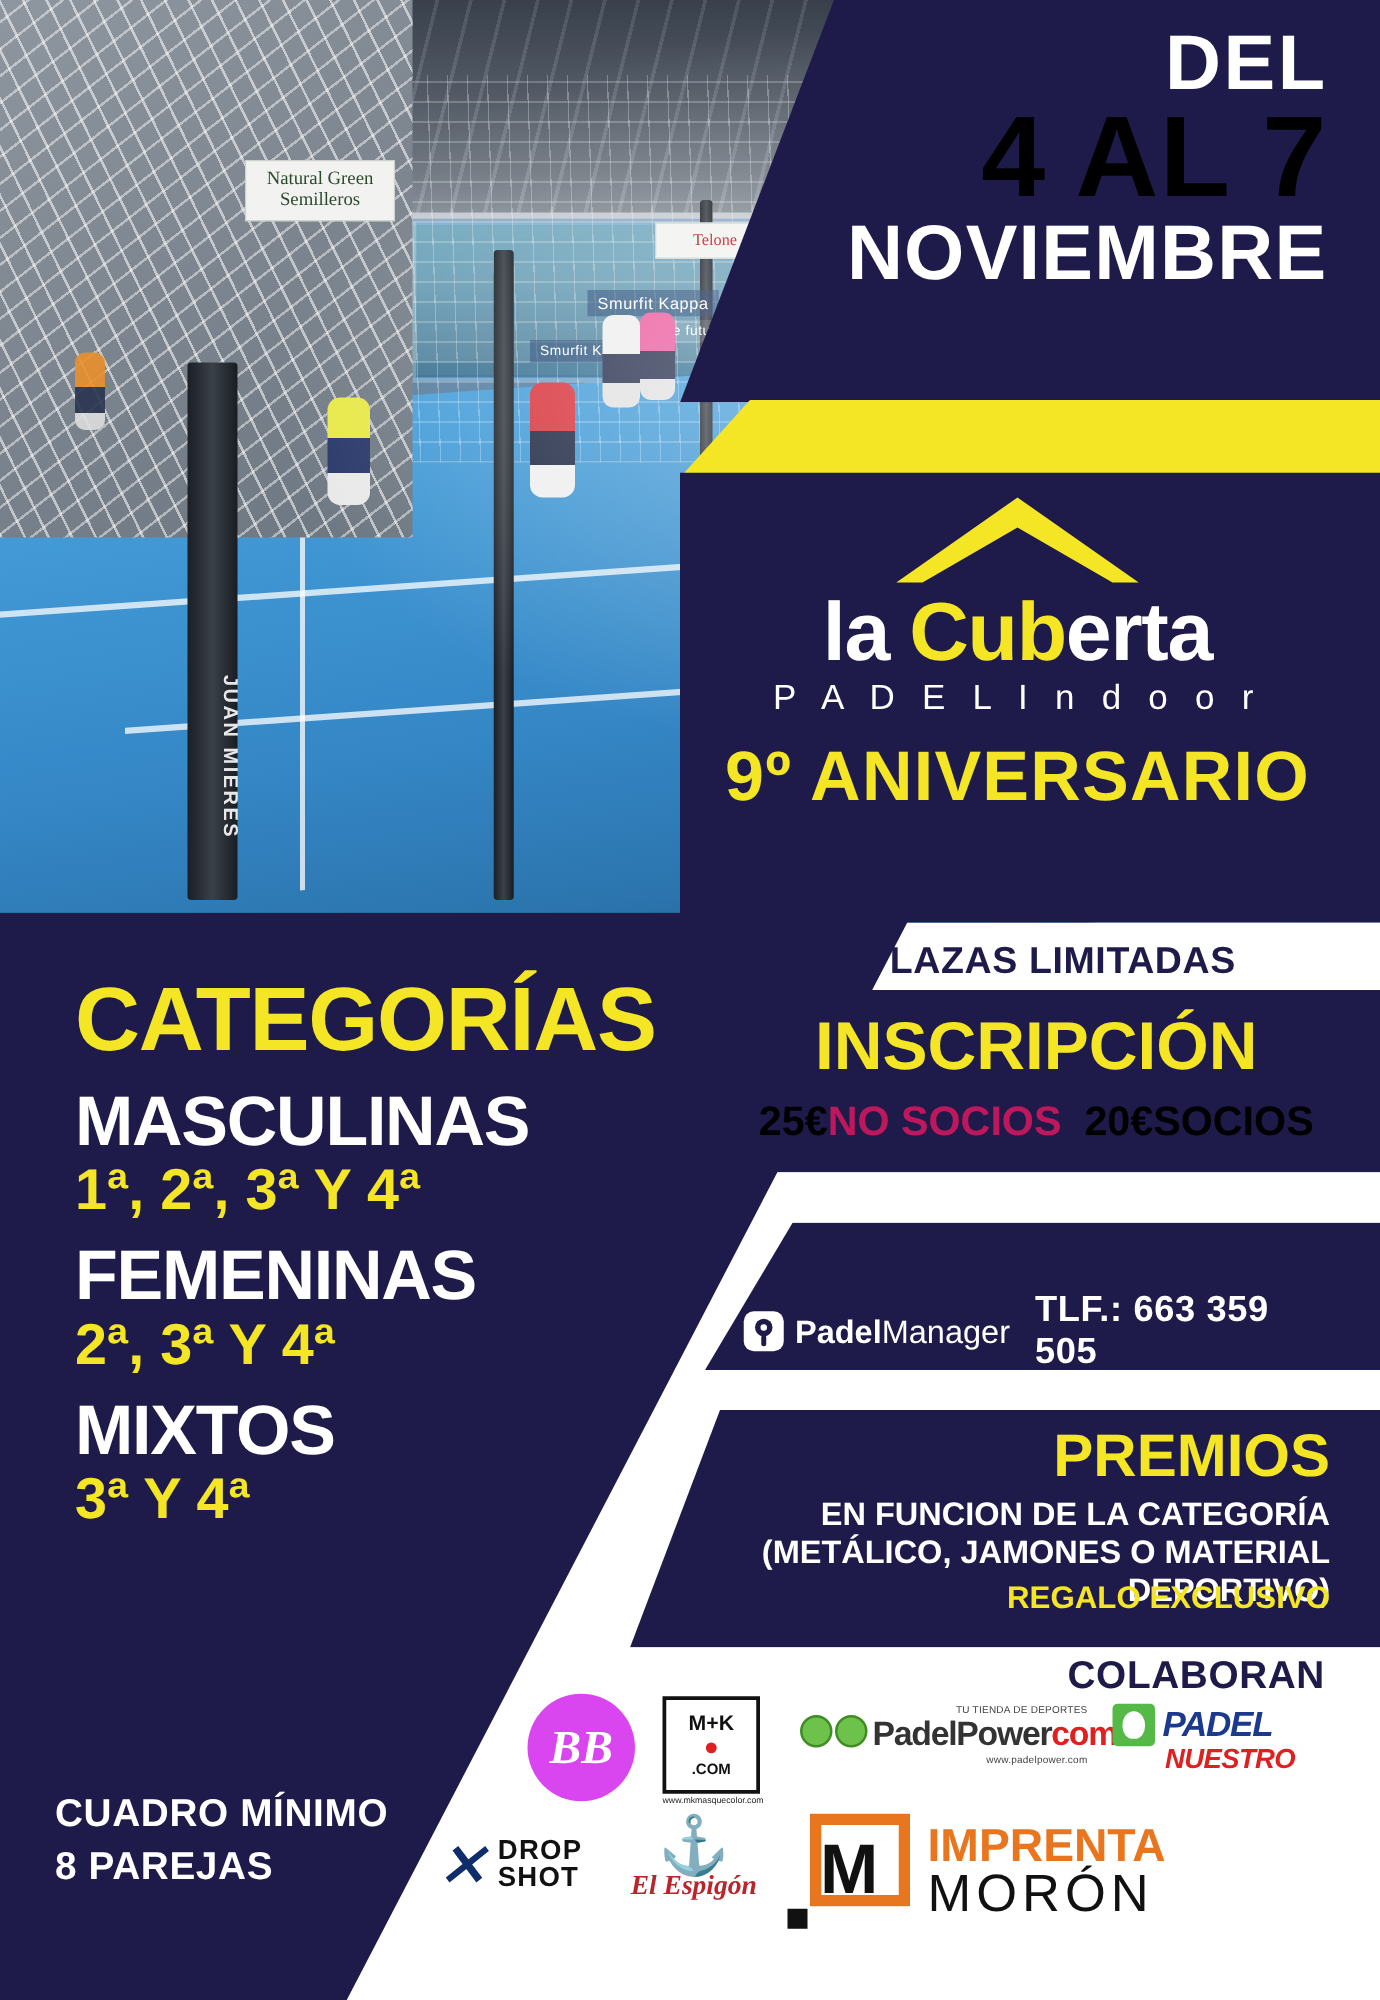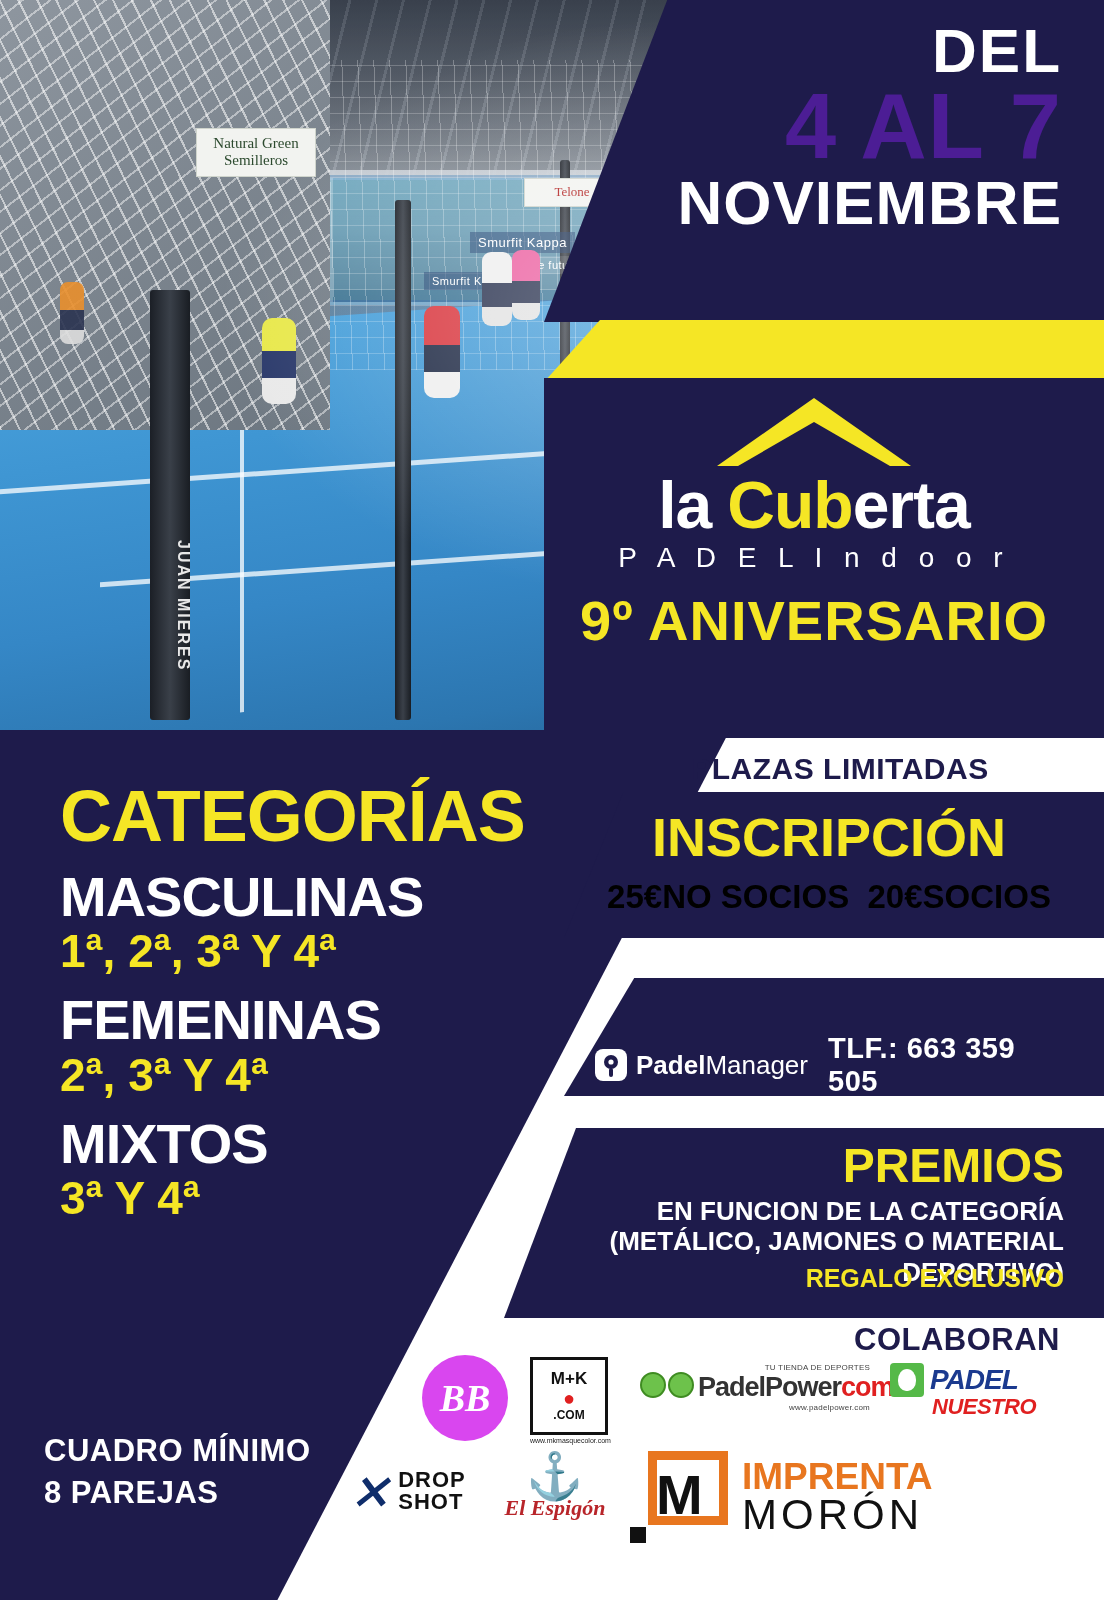--- a/index.html
+++ b/index.html
@@ -96,21 +96,21 @@
   .navy-top {
     position: absolute; right: 0; top: 0; width: 560px; height: 322px;
     background: #1e1b4b;
     clip-path: polygon(22% 0, 100% 0, 100% 100%, 0 100%);
   }
   .del-block {
     position: absolute; right: 42px; top: 22px; width: 470px; text-align: right;
     color: #ffffff; line-height: .95;
   }
   .del-block .l1 { font-size: 62px; font-weight: 800; letter-spacing: 2px; }
-  .del-block .l2 { font-size: 92px; font-weight: 800; color: #4c1d95; letter-spacing: 1px; margin-top: 2px; }
+  .del-block .l2 { font-size: 92px; font-weight: 800; color: #000000; letter-spacing: 1px; margin-top: 2px; }
   .del-block .l3 { font-size: 62px; font-weight: 800; letter-spacing: 1px; margin-top: 4px; }
 
   .yellow-bar {
     position: absolute; right: 0; top: 320px; width: 560px; height: 62px;
     background: #f5e625;
     clip-path: polygon(10% 0, 100% 0, 100% 100%, 0 100%);
   }
 
   .navy-logo {
     position: absolute; right: 0; top: 378px; width: 560px; height: 360px;
@@ -149,21 +149,21 @@
   }
   .blk {
     position: absolute; background: #1e1b4b; color: #fff;
   }
   .blk-insc {
     right: 0; top: 792px; width: 540px; height: 146px;
     clip-path: polygon(11% 0, 100% 0, 100% 100%, 0 100%);
   }
   .insc-t { position: absolute; right: 40px; top: 806px; width: 470px; text-align: center; color: #f5e625; font-size: 54px; font-weight: 800; letter-spacing: 0px; }
   .insc-p { position: absolute; right: 40px; top: 878px; width: 470px; text-align: center; font-size: 33px; font-weight: 700; }
-  .insc-p .y { color: #000000; }
+  .insc-p .y { color: #be185d; }
 
   .blk-via {
     right: 0; top: 978px; width: 540px; height: 118px;
     clip-path: polygon(13% 0, 100% 0, 100% 100%, 0 100%);
   }
   .via-t { position: absolute; right: 40px; top: 990px; width: 470px; text-align: right; font-size: 30px; font-weight: 700; color: #fff; letter-spacing: .5px; }
   .via-row { position: absolute; right: 40px; top: 1032px; width: 470px; display: flex; align-items: center; justify-content: flex-end; gap: 20px; }
   .pm-logo { display: flex; align-items: center; gap: 8px; }
   .pm-text { font-size: 26px; color: #fff; font-weight: 700; }
   .pm-text i { font-style: normal; font-weight: 400; }

